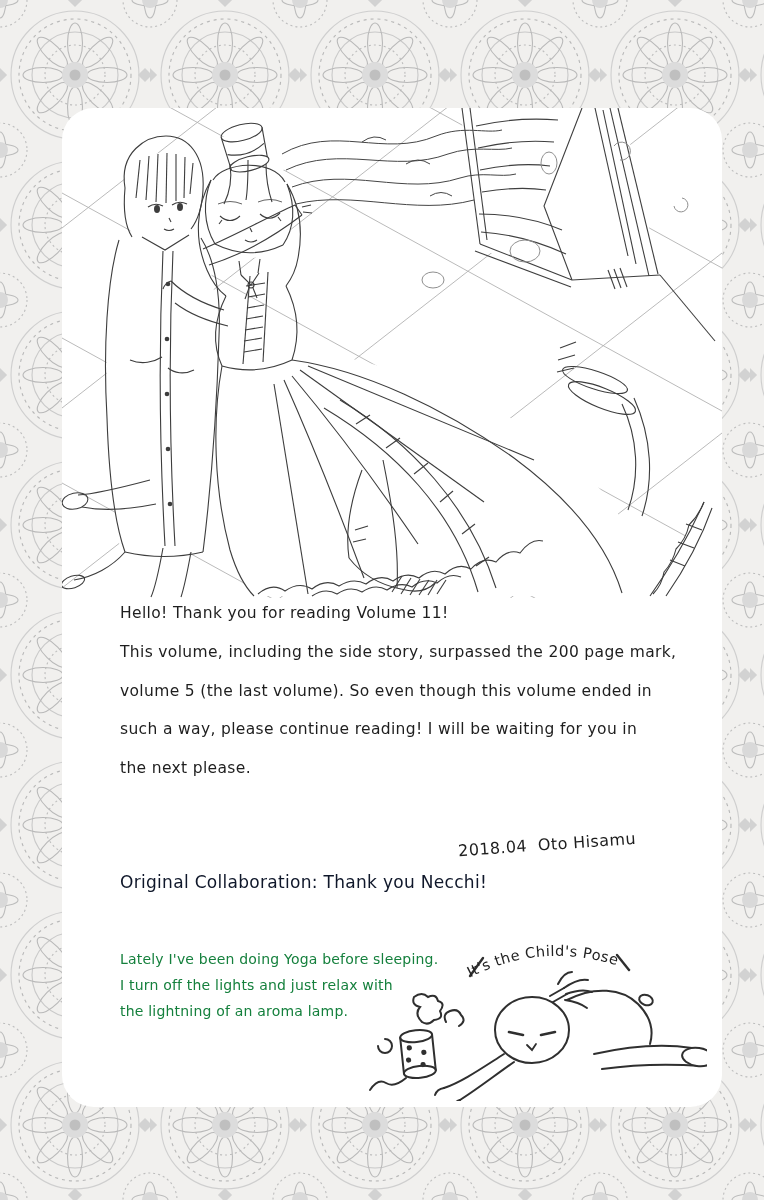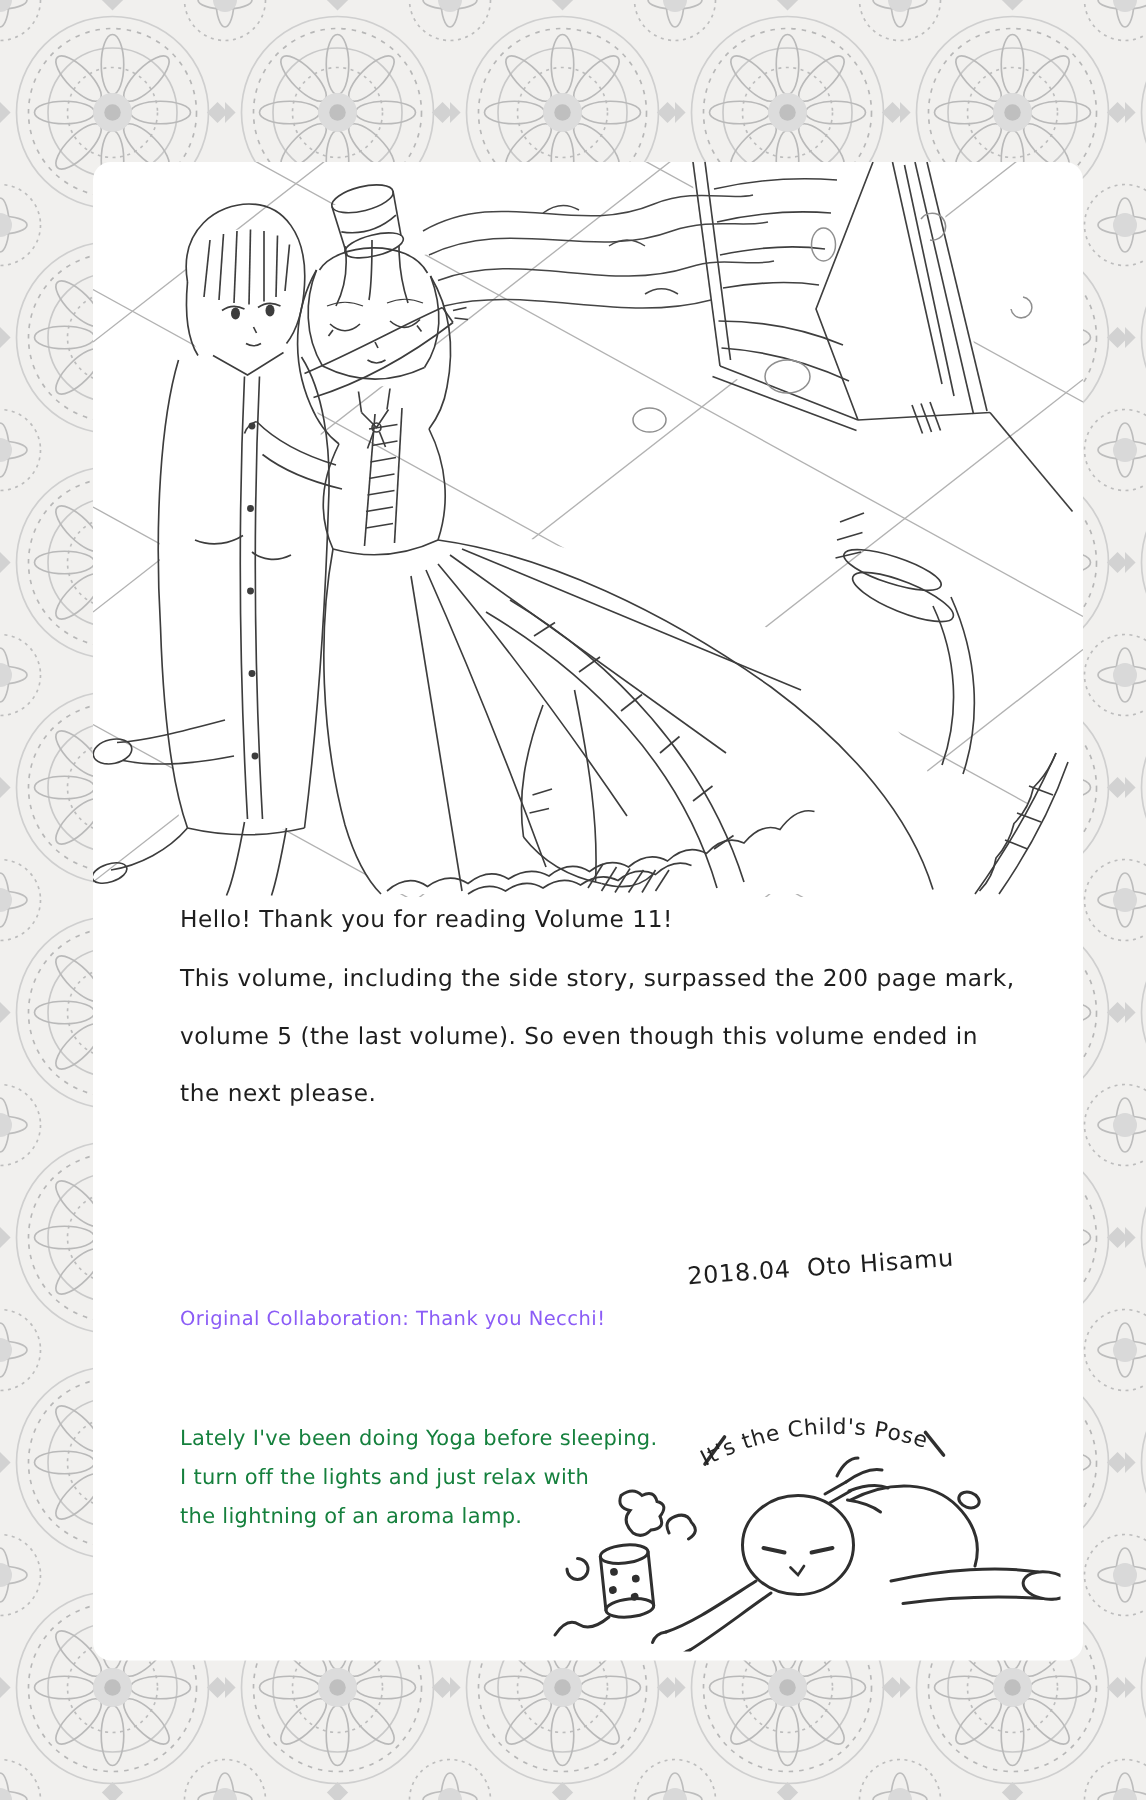--- a/index.html
+++ b/index.html
@@ -1,27 +1,27 @@
 <!DOCTYPE html>
 <html><head>
 <meta charset="utf-8">
 <style>
   html,body{margin:0;padding:0;background:#e8e8e6;}
   .page{position:relative;width:764px;height:1200px;overflow:hidden;
         font-family:"DejaVu Sans","Liberation Sans",sans-serif;background:#f1f0ee;}
   .lace{position:absolute;left:0;top:0;}
   .panel{position:absolute;left:62px;top:108px;width:660px;height:999px;
-         background:#ffffff;border-radius:12px;}
+         background:#ffffff;border-radius:32px;}
   .sketch{position:absolute;left:0;top:0;}
   .afterword-text{position:absolute;left:58px;top:486px;width:560px;
          font-size:15.5px;line-height:38.8px;letter-spacing:.35px;color:#1e1e1e;}
   .afterword-text p{margin:0;}
   .signature{position:absolute;right:86px;top:727px;font-size:16px;color:#1e1e1e;
          transform:rotate(-4deg);white-space:pre;letter-spacing:.4px;}
-  .collab{position:absolute;left:58px;top:764px;font-size:13px;color:#8b5cf6;letter-spacing:.3px;}
+  .collab{position:absolute;left:58px;top:764px;font-size:17px;color:#0f172a;letter-spacing:.3px;}
   .yoga{position:absolute;left:58px;top:839px;font-size:14px;line-height:25.8px;
          color:#15803d;letter-spacing:.2px;}
   .yoga p{margin:0;}
   .doodle{position:absolute;left:300px;top:818px;}
   .arc-caption{font-size:14.5px;fill:#222;letter-spacing:.5px;}
 </style>
 </head>
 <body>
 
 <div class="page">
@@ -273,20 +273,21 @@
         <path d="M293,422 l13,-4"></path>
           <path d="M291,434 l13,-3"></path>
         <path d="M339,481 C353,485 365,483 373,475"></path>
       </g>
     </svg>
 
     <div class="afterword-text">
       <p>Hello! Thank you for reading Volume 11!</p>
       <p>This volume, including the side story, surpassed the 200 page mark,</p>
       <p>volume 5 (the last volume). So even though this volume ended in</p>
+      <p>such a way, please continue reading! I will be waiting for you in</p>
       <p>the next please.</p>
     </div>
 
     <div class="signature">2018.04  Oto Hisamu</div>
 
     <div class="collab">Original Collaboration: Thank you Necchi!</div>
 
     <div class="yoga">
       <p>Lately I've been doing Yoga before sleeping.</p>
       <p>I turn off the lights and just relax with</p>

